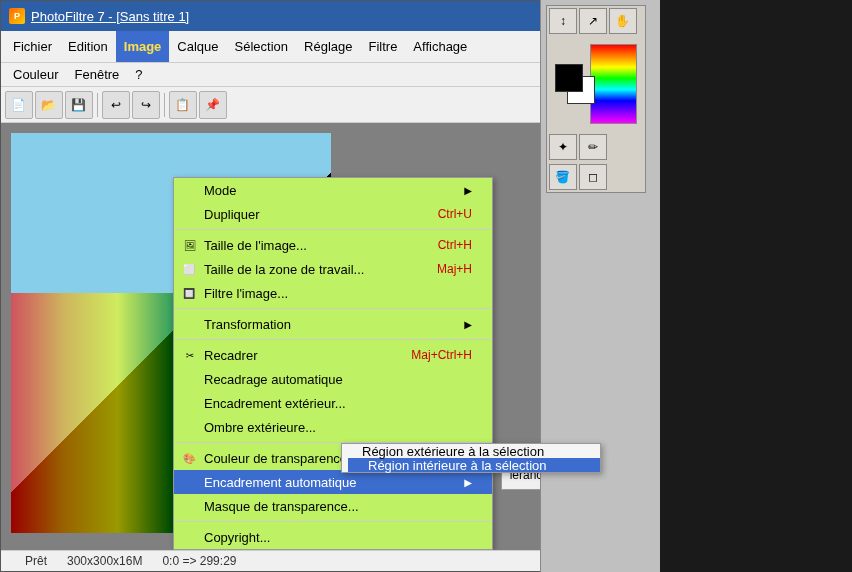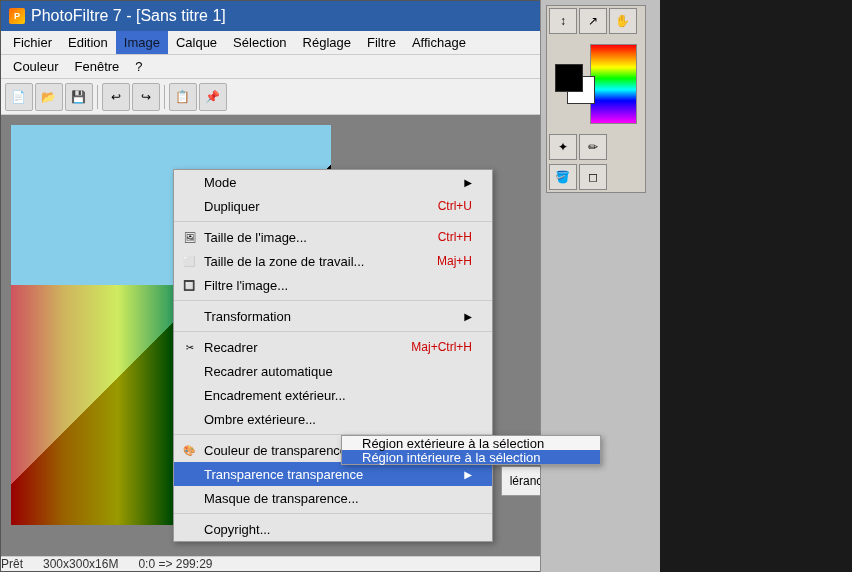--- a/index.html
+++ b/index.html
@@ -41,21 +41,21 @@
       align-items: center;
       gap: 6px;
     }
     .app-icon {
       width: 16px; height: 16px;
       background: linear-gradient(135deg, #ff6600, #ffcc00);
       border-radius: 2px;
       display: flex; align-items: center; justify-content: center;
       font-size: 9px; color: white; font-weight: bold;
     }
-    .title-bar-title { font-size: 16px; }
+    .title-bar-title { font-size: 13px; text-decoration: underline; }
     .title-bar-controls {
       display: flex; gap: 4px;
     }
     .title-btn {
       width: 22px; height: 18px;
       background: #5a5a5a;
       border: none;
       color: white;
       font-size: 11px;
       cursor: pointer;
@@ -63,33 +63,33 @@
       border-radius: 2px;
     }
     .title-btn.close-btn { background: #c0392b; }
 
     
     .menu-bar {
       background: #f0f0f0;
       border-bottom: 1px solid #ccc;
       display: flex;
       align-items: center;
-      height: 24px;
+      height: 32px;
       padding: 0 4px;
       flex-shrink: 0;
     }
     .menu-item {
       padding: 2px 8px;
       cursor: pointer;
       height: 100%;
       display: flex; align-items: center;
       font-size: 13px;
       white-space: nowrap;
     }
-    .menu-item.active { background: #3c6dce; color: #0f172a; }
+    .menu-item.active { background: #3c6dce; color: #fde047; font-weight: bold; }
 
     
     .menu-bar-2 {
       background: #f0f0f0;
       border-bottom: 1px solid #ccc;
       display: flex;
       align-items: center;
       height: 24px;
       padding: 0 4px;
       flex-shrink: 0;
@@ -140,34 +140,34 @@
       bottom: 0; left: 0;
       width: 100%; height: 60%;
       background: linear-gradient(to right, red, orange, yellow, green, blue, indigo, violet);
       opacity: 0.6;
     }
 
     
     .status-bar {
       background: #f0f0f0;
       border-top: 1px solid #ccc;
-      height: 15px;
-      display: flex;
-      align-items: center;
-      padding: 0 0;
+      height: 21px;
+      display: flex;
+      align-items: center;
+      padding: 0 24px;
       font-size: 12px;
       gap: 20px;
       flex-shrink: 0;
     }
     .status-item { color: #333; }
 
     
     .dropdown-menu {
       position: absolute;
-      background: #e5e5e5;
+      background: #bef264;
       border: 1px solid #999;
       box-shadow: 2px 2px 6px rgba(0,0,0,0.3);
       min-width: 320px;
       z-index: 100;
       top: 54px;
       left: 172px;
     }
     .dropdown-item {
       padding: 4px 20px 4px 30px;
       cursor: pointer;
@@ -212,21 +212,21 @@
     }
     .submenu-item {
       padding: 4px 20px;
       cursor: pointer;
       display: flex;
       align-items: center;
       font-size: 13px;
       height: 14px;
       white-space: nowrap;
     }
-    .submenu-item.active { background: #3c6dce; color: white; }
+    .submenu-item.active { background: #3c6dce; color: white; margin-left: 6px; }
 
     
     .tolerance-panel {
       position: absolute;
       right: 30px;
       bottom: 60px;
       background: #f0f0f0;
       border: 1px solid #999;
       padding: 4px 8px;
       font-size: 12px;
@@ -401,40 +401,40 @@
 
       <div class="dropdown-separator"></div>
 
       <div class="dropdown-item">
         <span class="dropdown-item-icon">✂</span>
         <span>Recadrer</span>
         <span class="shortcut">Maj+Ctrl+H</span>
       </div>
 
       <div class="dropdown-item">
-        <span>Recadrer automatique</span>
+        <span>Recadrage automatique</span>
       </div>
 
       <div class="dropdown-item">
         <span>Encadrement extérieur...</span>
       </div>
 
       <div class="dropdown-item">
         <span>Ombre extérieure...</span>
       </div>
 
       <div class="dropdown-separator"></div>
 
       <div class="dropdown-item">
         <span class="dropdown-item-icon">🎨</span>
         <span>Couleur de transparence...</span>
       </div>
 
       <div class="dropdown-item highlighted">
-        <span>Transparence transparence</span>
+        <span>Encadrement automatique</span>
         <span class="arrow">▶</span>
       </div>
 
       <div class="dropdown-item">
         <span>Masque de transparence...</span>
       </div>
 
       <div class="dropdown-separator"></div>
 
       <div class="dropdown-item">

